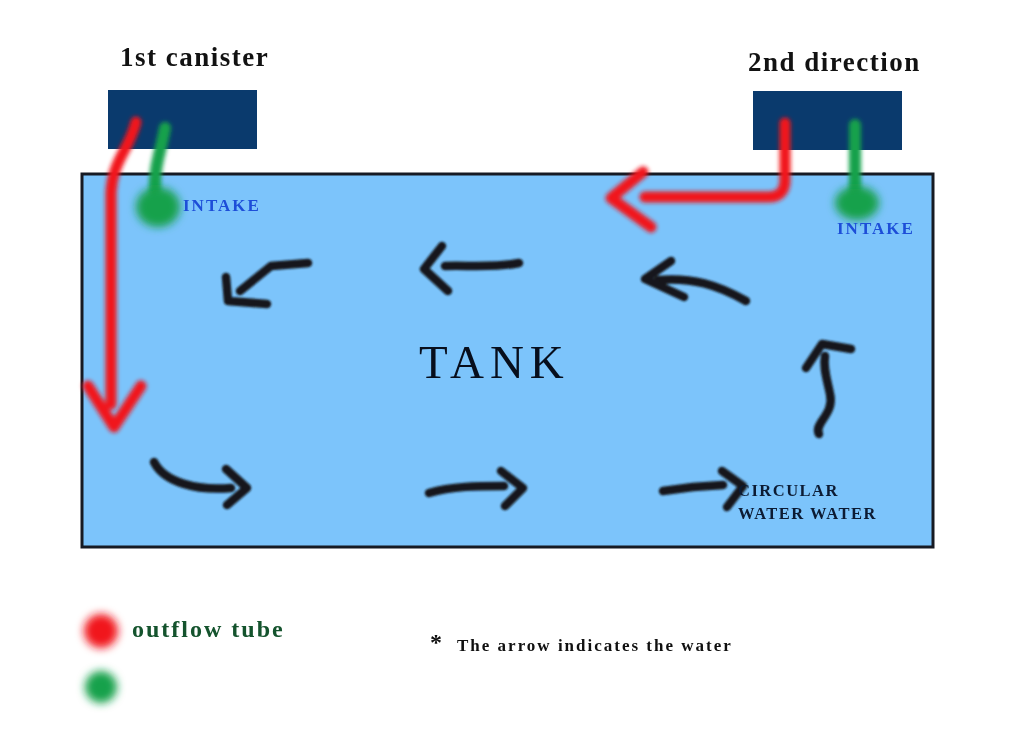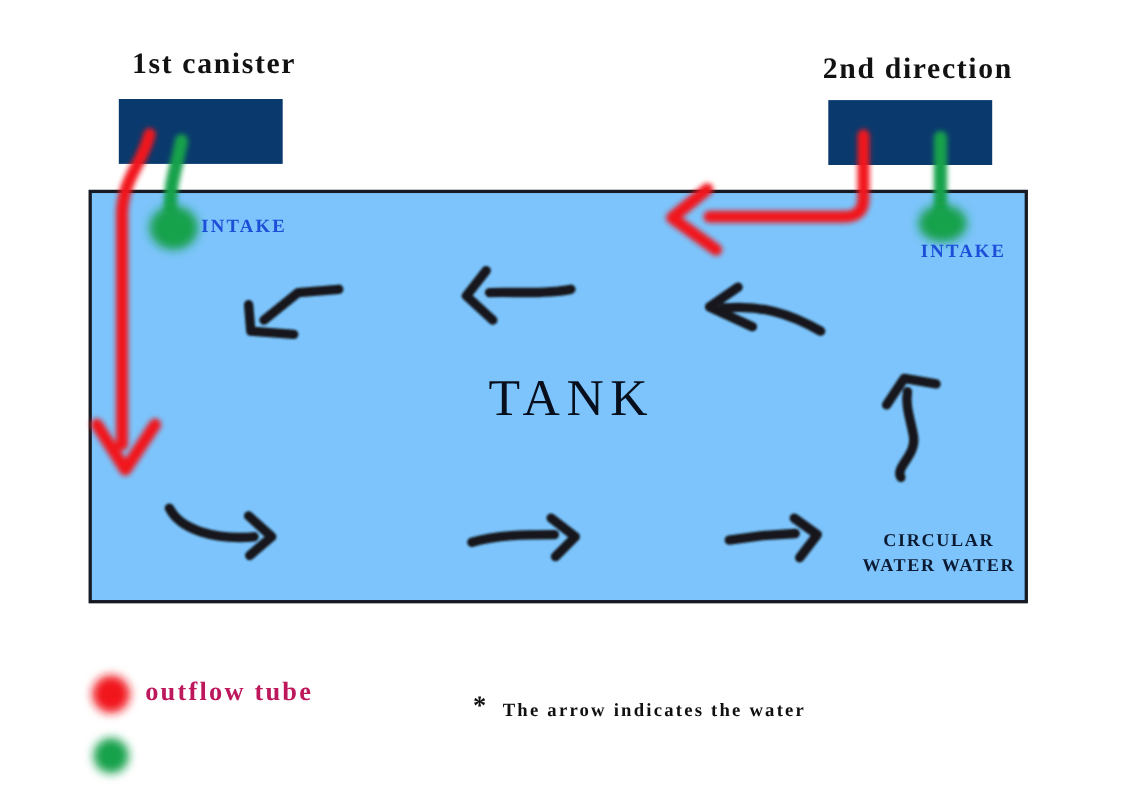--- a/index.html
+++ b/index.html
@@ -4,24 +4,24 @@
 <style>
   html,body{margin:0;padding:0;background:#ffffff;}
   .stage{
     position:relative;width:1024px;height:731px;background:#ffffff;
     font-family:"Liberation Serif","DejaVu Serif",serif;overflow:hidden;
   }
   .stage svg{position:absolute;left:0;top:0;}
   .lbl{position:absolute;white-space:nowrap;line-height:1;}
   .canister-lbl{font-size:27px;font-weight:bold;color:#121212;letter-spacing:1.5px;}
   .intake-lbl{font-size:17px;font-weight:bold;color:#1d4ed8;letter-spacing:2px;}
-  .tank-lbl{font-size:47px;font-weight:400;color:#070e1c;letter-spacing:6px;margin-left:25px;}
+  .tank-lbl{font-size:47px;font-weight:400;color:#070e1c;letter-spacing:6px;}
   .circ-lbl{font-size:16.5px;font-weight:bold;color:#0c1b33;letter-spacing:1.5px;line-height:23px;white-space:pre-line;}
   .legend-lbl{font-size:24px;font-weight:bold;letter-spacing:2px;}
-  .legend-outflow{color:#be185d;}
+  .legend-outflow{color:#14532d;}
   .legend-intake{color:#17984a;}
   .note{position:absolute;left:430px;top:627px;display:flex;color:#101010;}
   .note .star{font-size:24px;font-weight:bold;margin-right:15px;line-height:30px;}
   .note .note-text{font-size:17px;font-weight:bold;letter-spacing:2px;line-height:37px;}
 </style>
 </head>
 <body>
 
 <div class="stage">
 
@@ -93,21 +93,21 @@
   </svg>
 
   <div class="lbl canister-lbl" style="left:105px;top:44px;margin-left:15px;">1st canister</div>
   <div class="lbl canister-lbl" style="left:748px;top:49px;">2nd direction</div>
 
   <div class="lbl intake-lbl" style="left:183px;top:197px;">INTAKE</div>
   <div class="lbl intake-lbl" style="left:837px;top:220px;">INTAKE</div>
 
   <div class="lbl tank-lbl" style="left:419px;top:339px;">TANK</div>
 
-  <div class="lbl circ-lbl" style="left:784px;top:479px;text-align:center;"><span>CIRCULAR</span><br><span>WATER WATER</span></div>
+  <div class="lbl circ-lbl" style="left:738px;top:479px;"><span>CIRCULAR</span><br><span>WATER WATER</span></div>
 
   <div class="lbl legend-lbl legend-outflow" style="left:132px;top:617px;">outflow tube</div>
 
   <div class="note">
     <span class="star">*</span>
     <span class="note-text"><span>The arrow indicates the water</span><br></span>
   </div>
 
 </div>
 

